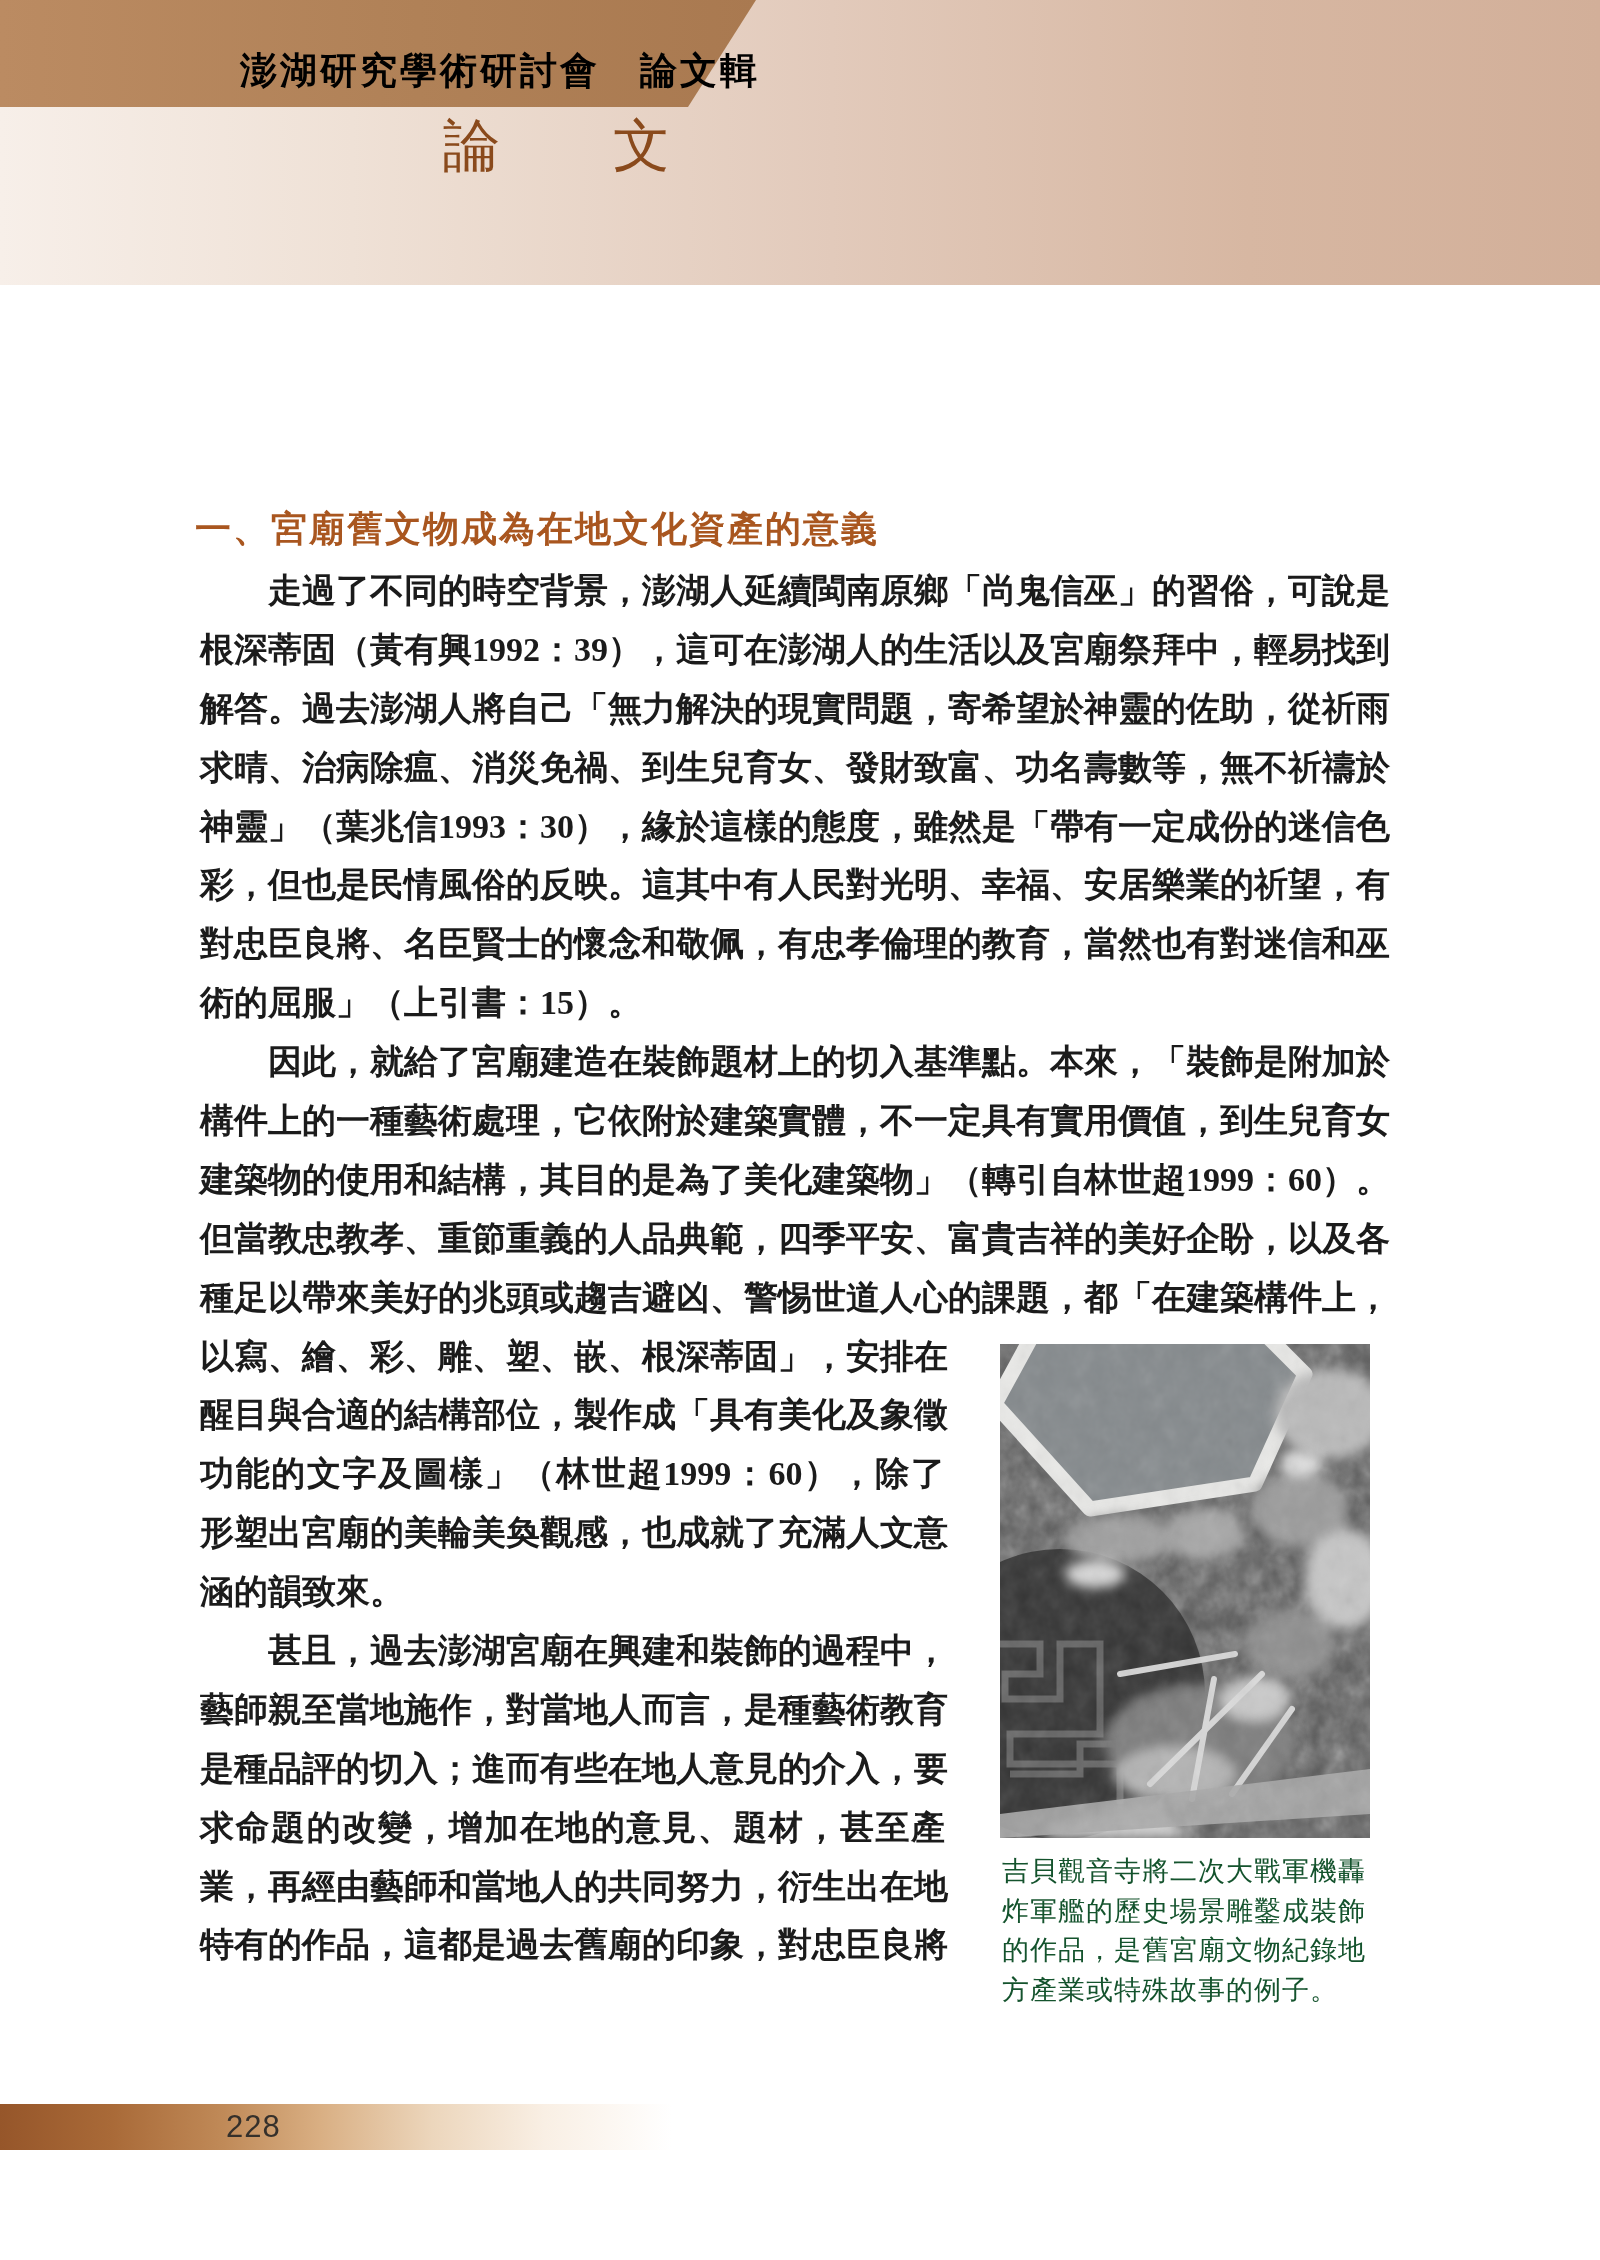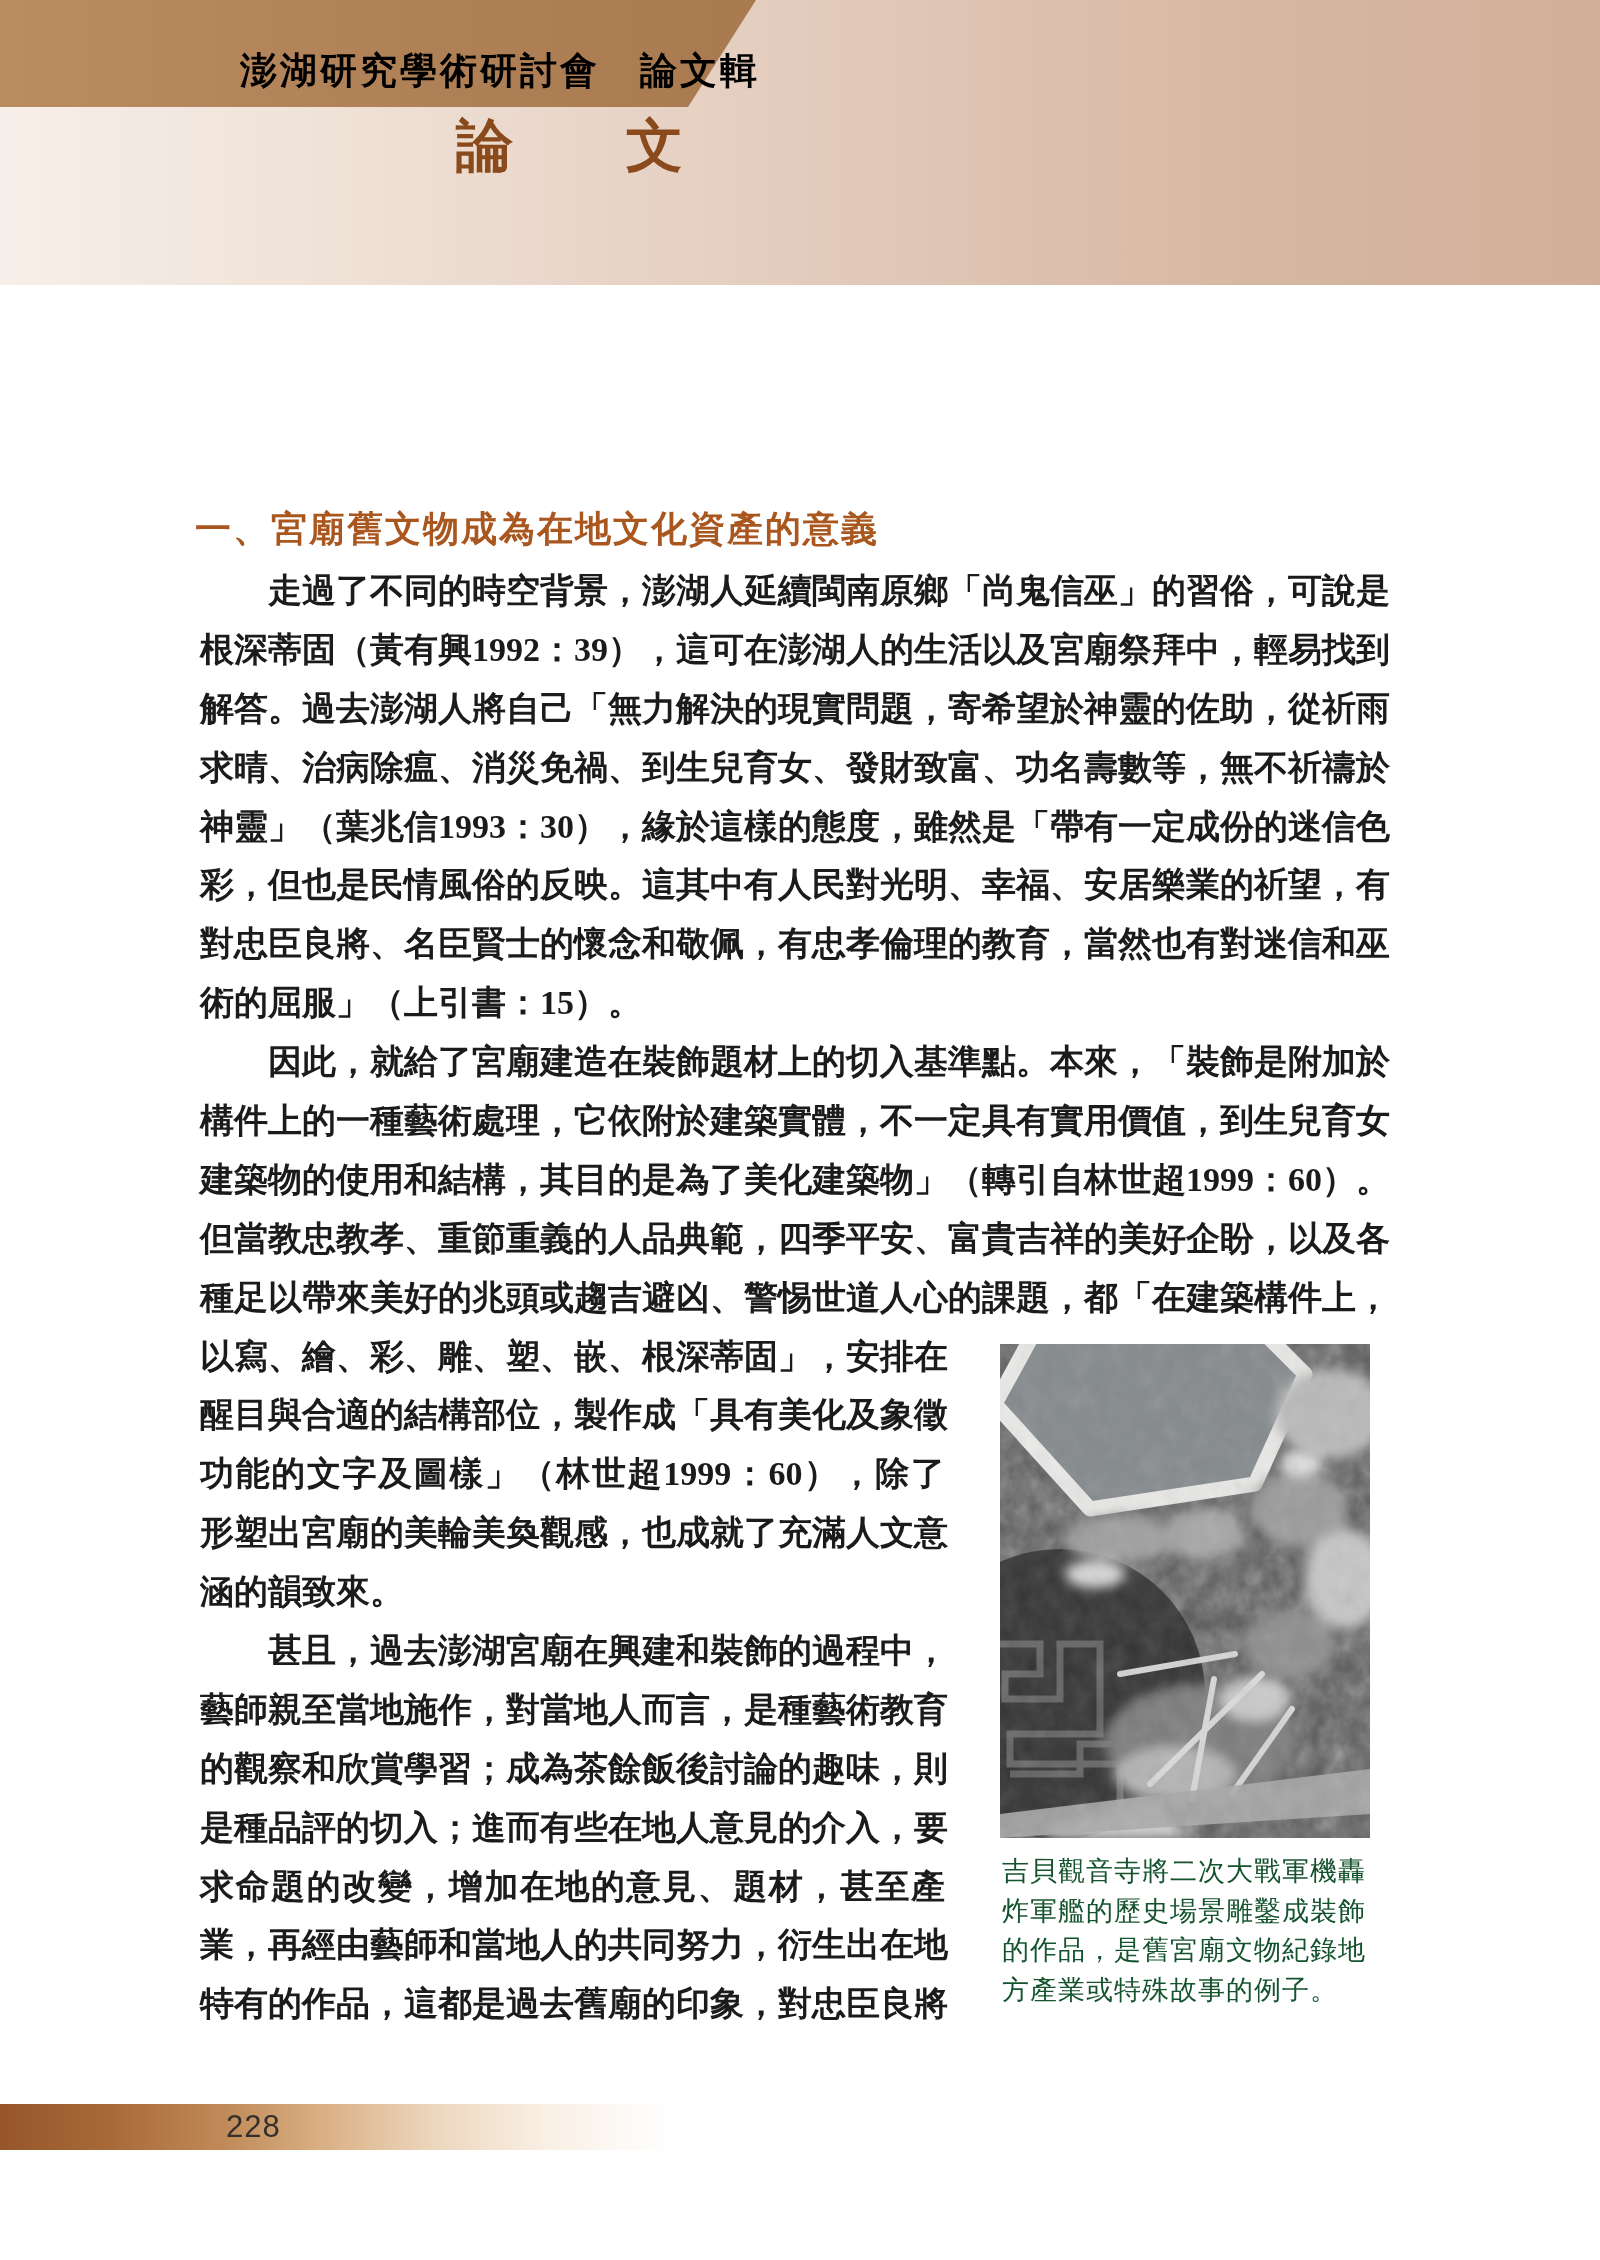--- a/index.html
+++ b/index.html
@@ -15,22 +15,22 @@
   #header-band{
     position:absolute;left:0;top:0;width:760px;height:107px;
     background:linear-gradient(90deg,#bb8b62 0%,#b08157 55%,#a97950 100%);
     clip-path:polygon(0 0,756px 0,688px 107px,0 107px);
   }
   #band-text{
     position:absolute;left:240px;top:46px;
     color:#000000;font-size:37px;font-weight:bold;letter-spacing:3px;white-space:nowrap;
   }
   #page-title{
-    position:absolute;left:456px;top:108px;
-    color:#8a4a1c;font-size:57px;font-weight:bold;letter-spacing:28px;white-space:nowrap;
+    position:absolute;left:443px;top:108px;
+    color:#8a4a1c;font-size:57px;font-weight:normal;letter-spacing:28px;white-space:nowrap;
   }
   
   #section-heading{
     position:absolute;left:195px;top:505px;
     color:#a9561f;font-size:36px;font-weight:bold;letter-spacing:2px;white-space:nowrap;text-align:center;
   }
   
   #body-text{
     position:absolute;left:200px;top:562px;width:1180px;
     font-size:34px;color:#1b1b1b;
@@ -89,21 +89,20 @@
       <div class="line l-wide">建築物的使用和結構，其目的是為了美化建築物」（轉引自林世超1999：60）。</div>
       <div class="line l-wide">但當教忠教孝、重節重義的人品典範，四季平安、富貴吉祥的美好企盼，以及各</div>
       <div class="line l-wide">種足以帶來美好的兆頭或趨吉避凶、警惕世道人心的課題，都「在建築構件上，</div>
       <div class="line l-narrow">以寫、繪、彩、雕、塑、嵌、根深蒂固」，安排在</div>
       <div class="line l-narrow">醒目與合適的結構部位，製作成「具有美化及象徵</div>
       <div class="line l-narrow">功能的文字及圖樣」（林世超1999：60），除了</div>
       <div class="line l-narrow">形塑出宮廟的美輪美奐觀感，也成就了充滿人文意</div>
       <div class="line l-narrow l-end">涵的韻致來。</div>
       <div class="line l-narrow l-ind">甚且，過去澎湖宮廟在興建和裝飾的過程中，</div>
       <div class="line l-narrow">藝師親至當地施作，對當地人而言，是種藝術教育</div>
-      <div class="line l-narrow">的觀察和欣賞學習；成為茶餘飯後討論的趣味，則</div>
       <div class="line l-narrow">是種品評的切入；進而有些在地人意見的介入，要</div>
       <div class="line l-narrow">求命題的改變，增加在地的意見、題材，甚至產</div>
       <div class="line l-narrow">業，再經由藝師和當地人的共同努力，衍生出在地</div>
       <div class="line l-narrow">特有的作品，這都是過去舊廟的印象，對忠臣良將</div>
     </div>
 
   <div id="figure-photo">
     <svg width="370" height="494" viewBox="0 0 370 494" xmlns="http://www.w3.org/2000/svg">
       <defs>
         <filter id="noise" x="0" y="0" width="100%" height="100%">

